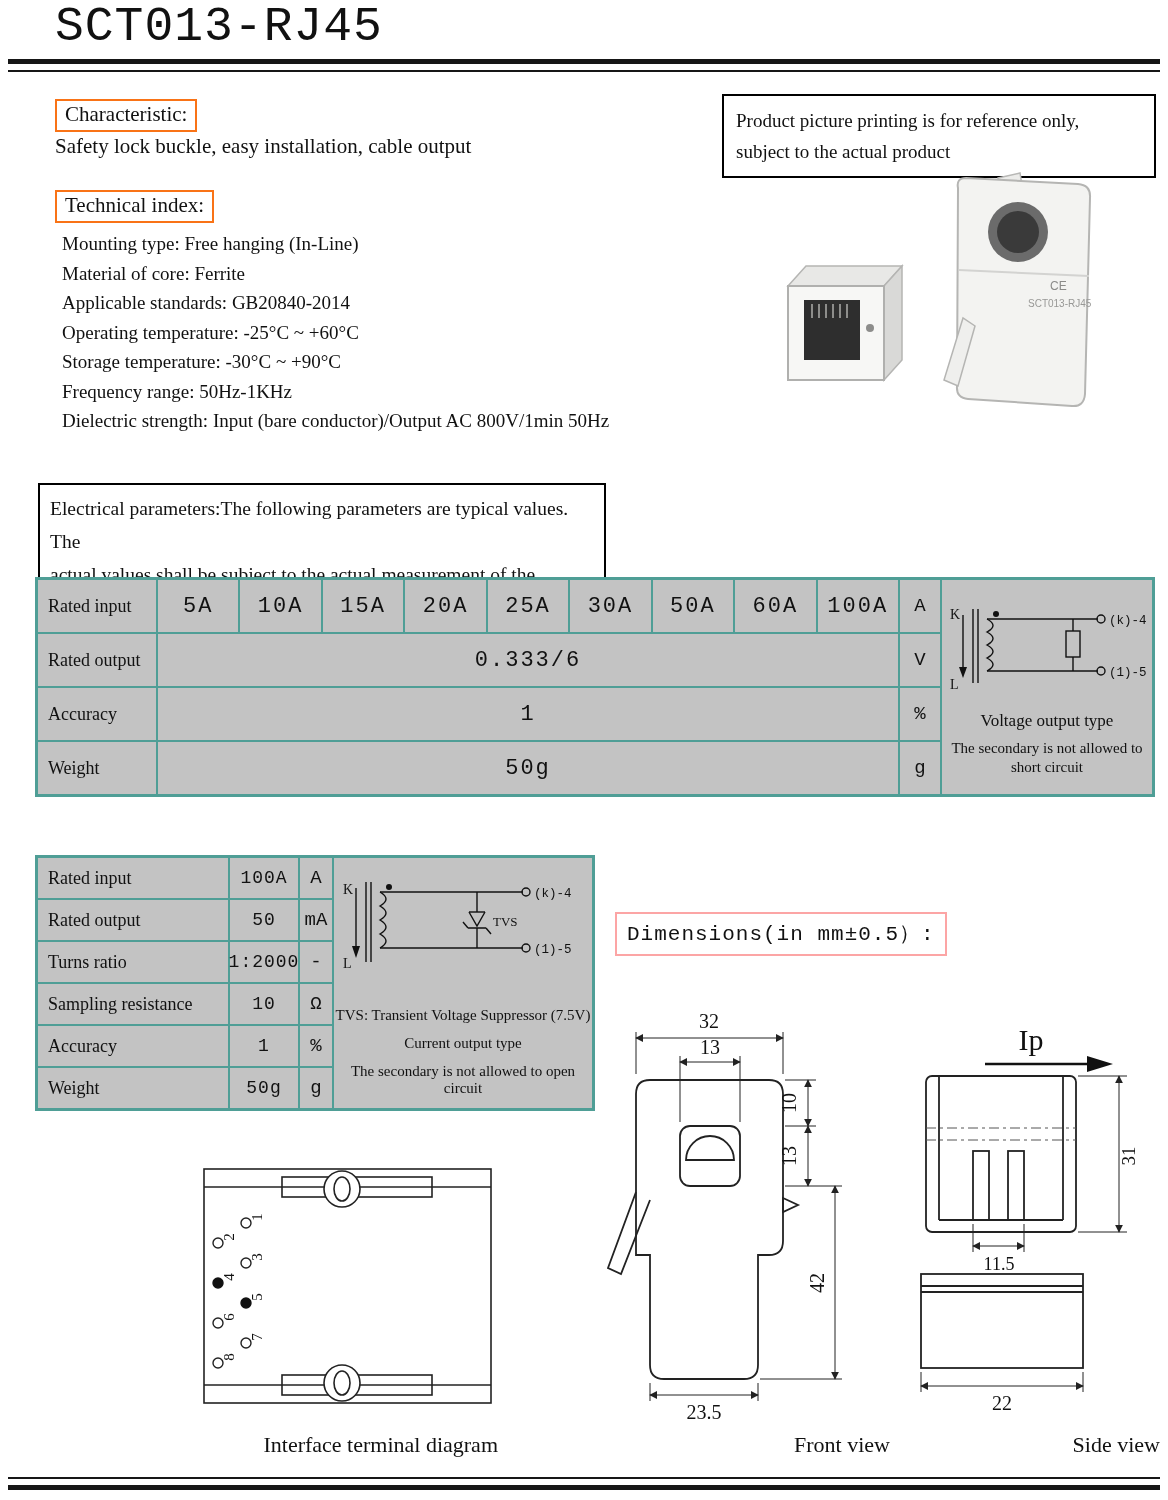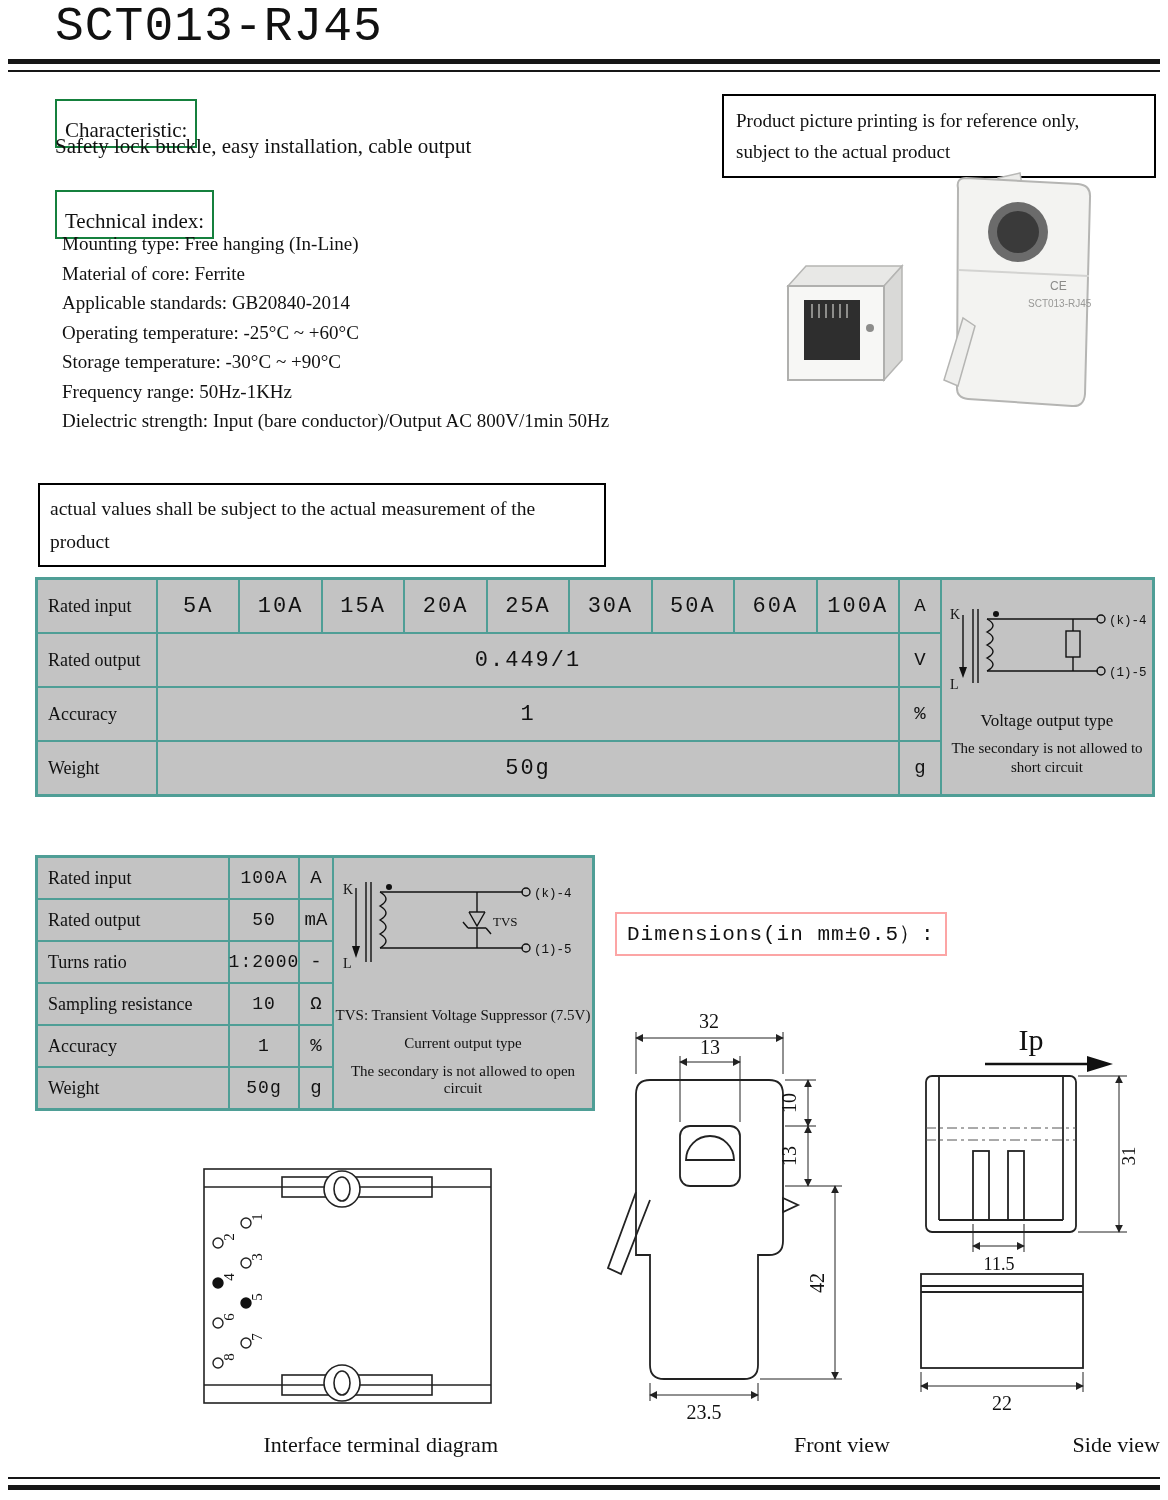--- a/index.html
+++ b/index.html
@@ -4,21 +4,21 @@
 <style>
   html,body { margin:0; padding:0; background:#ffffff; }
   .page { position:relative; width:1168px; height:1500px; background:#fff;
           font-family:"Liberation Serif", serif; color:#111; overflow:hidden; }
   .page * { box-sizing:border-box; }
   .abs { position:absolute; }
 
   .rule-thick { background:#161616; height:5px; }
   .rule-thin  { background:#161616; height:2px; }
 
-  .box-label { display:inline-block; border:2px solid #15803d; padding:17px 8px 3px;
+  .box-label { display:inline-block; border:2px solid #f97316; padding:1px 8px 3px;
                font-size:21px; background:#fff; white-space:nowrap; }
 
   .char-text { font-size:21px; }
   .note-box  { border:2px solid #000; width:434px; padding:9px 12px; font-size:19px; line-height:31px; }
   .tech-item { font-size:19px; line-height:29.5px; white-space:nowrap; }
   .elec-box  { border:2px solid #000; width:568px; padding:7px 10px; font-size:19.5px; line-height:33px; }
 
   
   .grid1 { display:grid; width:1120px; grid-template-columns:120px repeat(9,1fr) 42px 212px;
            grid-auto-rows:54px; border:2px solid #4f9e96; background:#c3c3c3; }
@@ -95,20 +95,21 @@
         <line x1="66" y1="136" x2="66" y2="150"></line>
           <line x1="73" y1="136" x2="73" y2="150"></line>
         <line x1="80" y1="136" x2="80" y2="150"></line>
           <line x1="87" y1="136" x2="87" y2="150"></line>
       </g>
       <circle cx="110" cy="160" r="4" fill="#8d8d8b"></circle>
     </g>
   </svg>
 
   <div class="abs elec-box" style="left:38px; top:483px;">
+    <div>Electrical parameters:The following parameters are typical values. The</div>
     <div>actual values shall be subject to the actual measurement of the product</div>
   </div>
 
   <div class="abs grid1" style="left:35px; top:577px;">
     <div class="cell-label">Rated input</div>
     <div class="cell-val">5A</div>
     <div class="cell-val">10A</div>
     <div class="cell-val">15A</div>
     <div class="cell-val">20A</div>
     <div class="cell-val">25A</div>
@@ -141,21 +142,21 @@
         <text x="163" y="73" font-size="12.5" font-family="Liberation Mono, monospace" fill="#111">(1)-5</text>
       </svg>
       <div class="diag-cap">Voltage output type</div>
       <div class="diag-note" style="margin-top:8px;">
         <div>The secondary is not allowed to</div>
         <div>short circuit</div>
       </div>
     </div>
 
     <div class="cell-label">Rated output</div>
-    <div class="cell-val span9">0.449/1</div>
+    <div class="cell-val span9">0.333/6</div>
     <div class="cell-unit">V</div>
 
     <div class="cell-label">Accuracy</div>
     <div class="cell-val span9">1</div>
     <div class="cell-unit">%</div>
 
     <div class="cell-label">Weight</div>
     <div class="cell-val span9">50g</div>
     <div class="cell-unit">g</div>
   </div>

